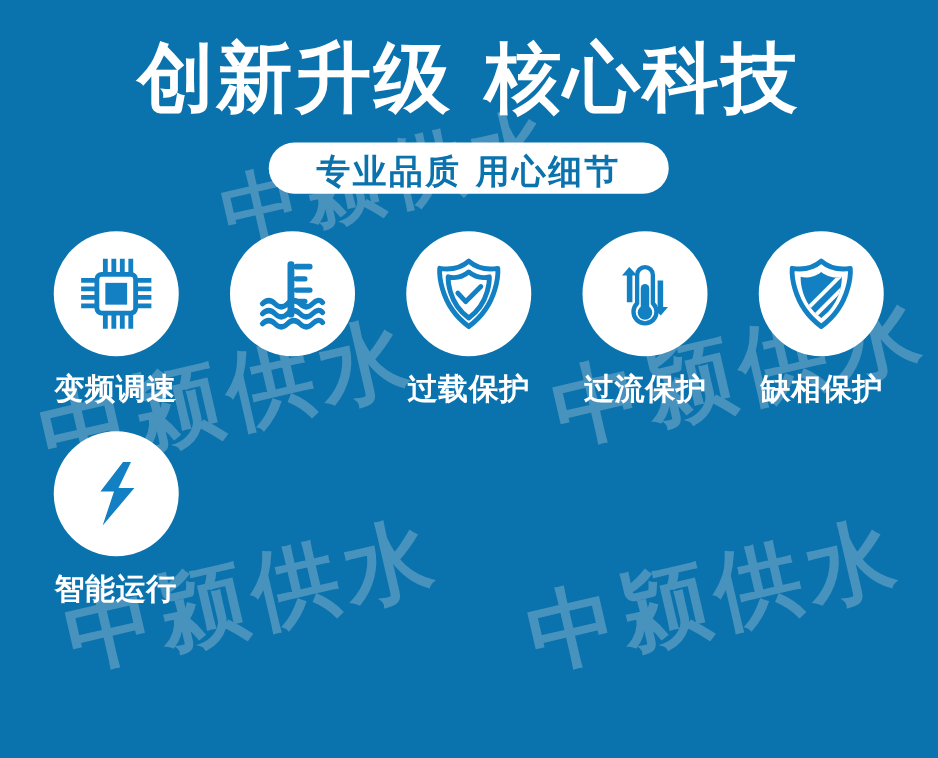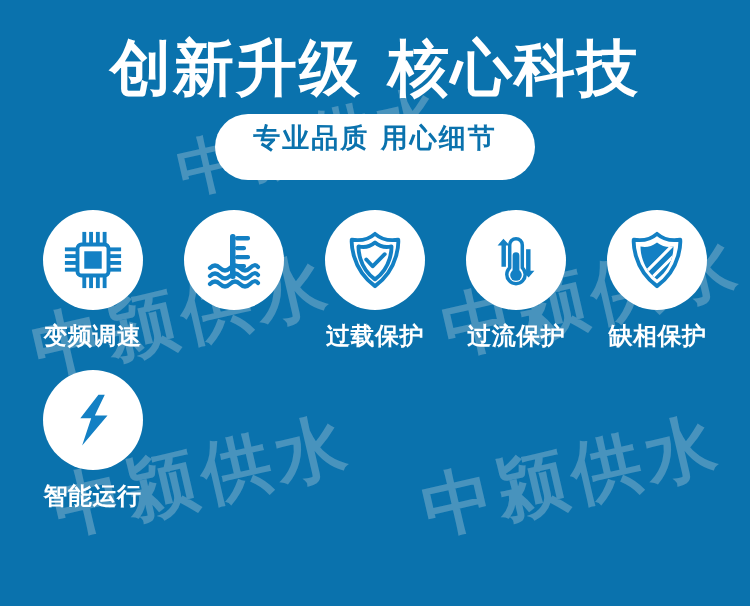--- a/index.html
+++ b/index.html
@@ -43,34 +43,34 @@
     z-index: 10;
     padding-top: 36px;
     text-align: center;
   }
   .headline {
     color: #ffffff;
     font-size: 61px;
     font-weight: bold;
     letter-spacing: 2px;
     line-height: 1.05;
-    font-family: Liberation Sans, sans-serif;
+    font-family: Liberation Mono, monospace;
   }
   .headline .gap { display: inline-block; width: 26px; }
 
   .badge-wrap {
     margin-top: 14px;
     display: flex;
     justify-content: center;
   }
   .badge {
     background: #ffffff;
     color: #0a72ad;
     border-radius: 40px;
-    padding: 7px 38px 25px 38px;
+    padding: 7px 38px 0 38px;
     font-size: 27px;
     font-weight: bold;
     letter-spacing: 2px;
     font-family: "DejaVu Sans", sans-serif;
     display: inline-block;
     line-height: 1.25;
     text-align: center;
   }
 
   

